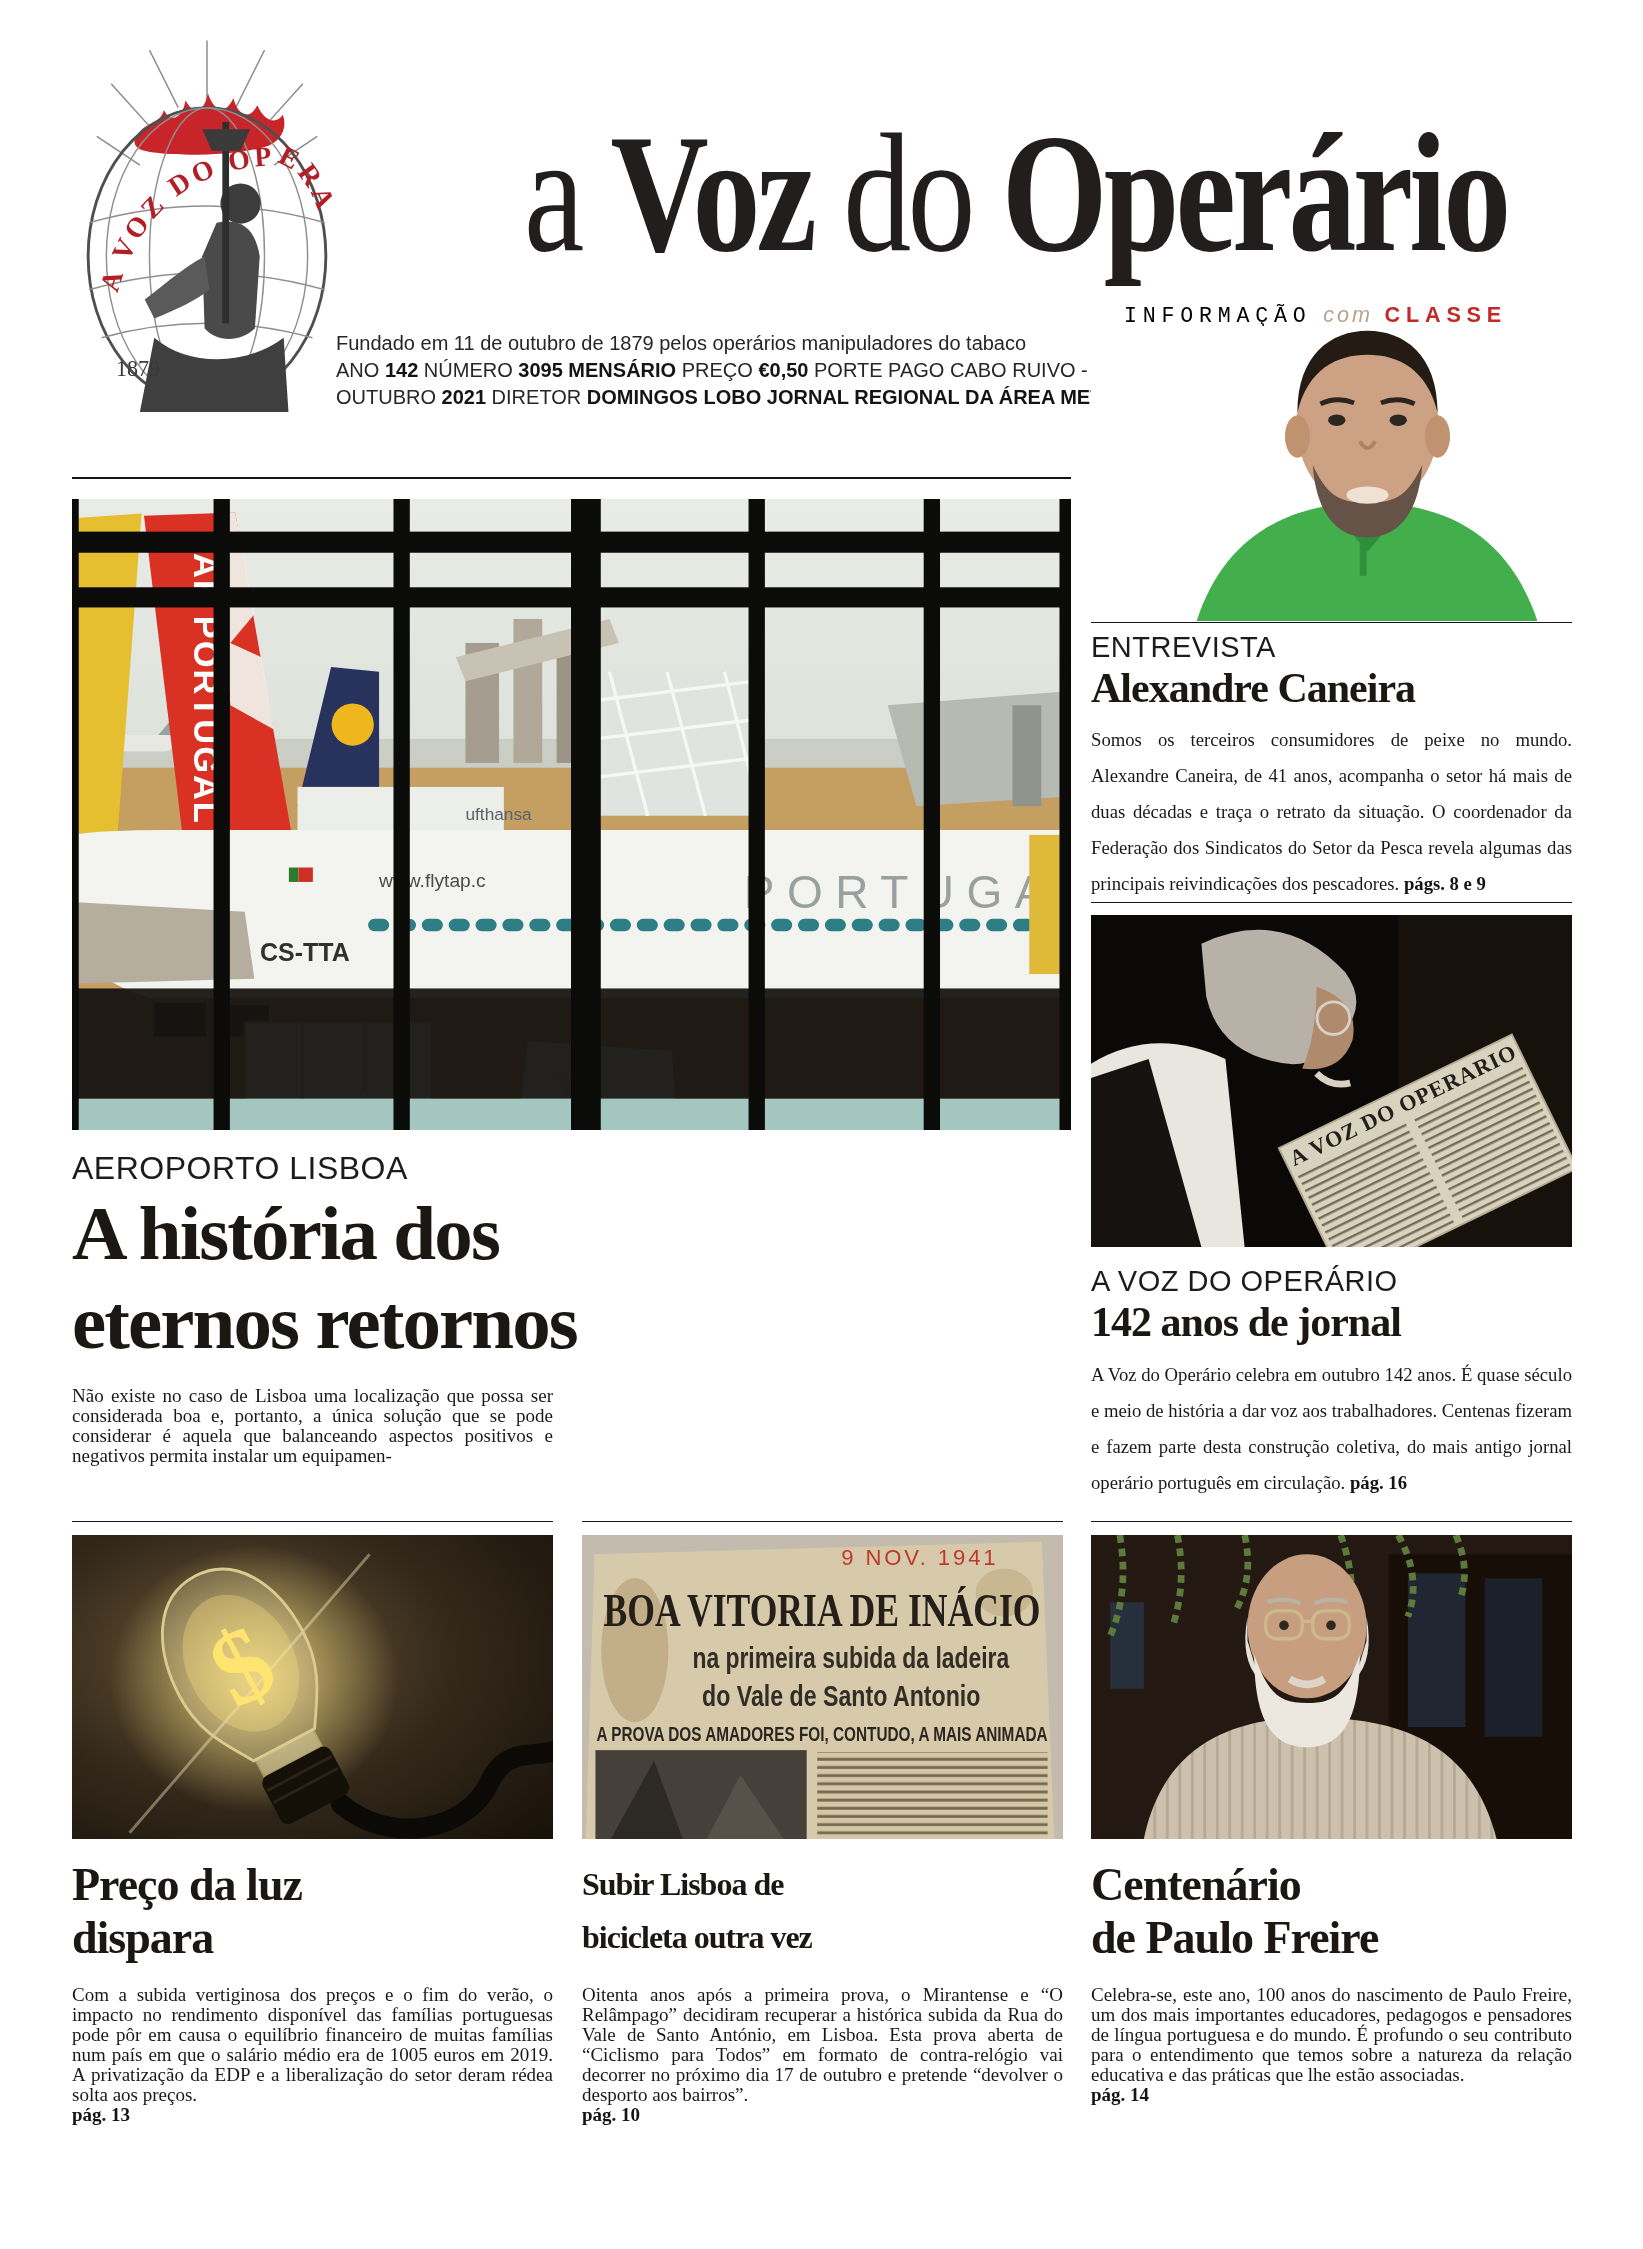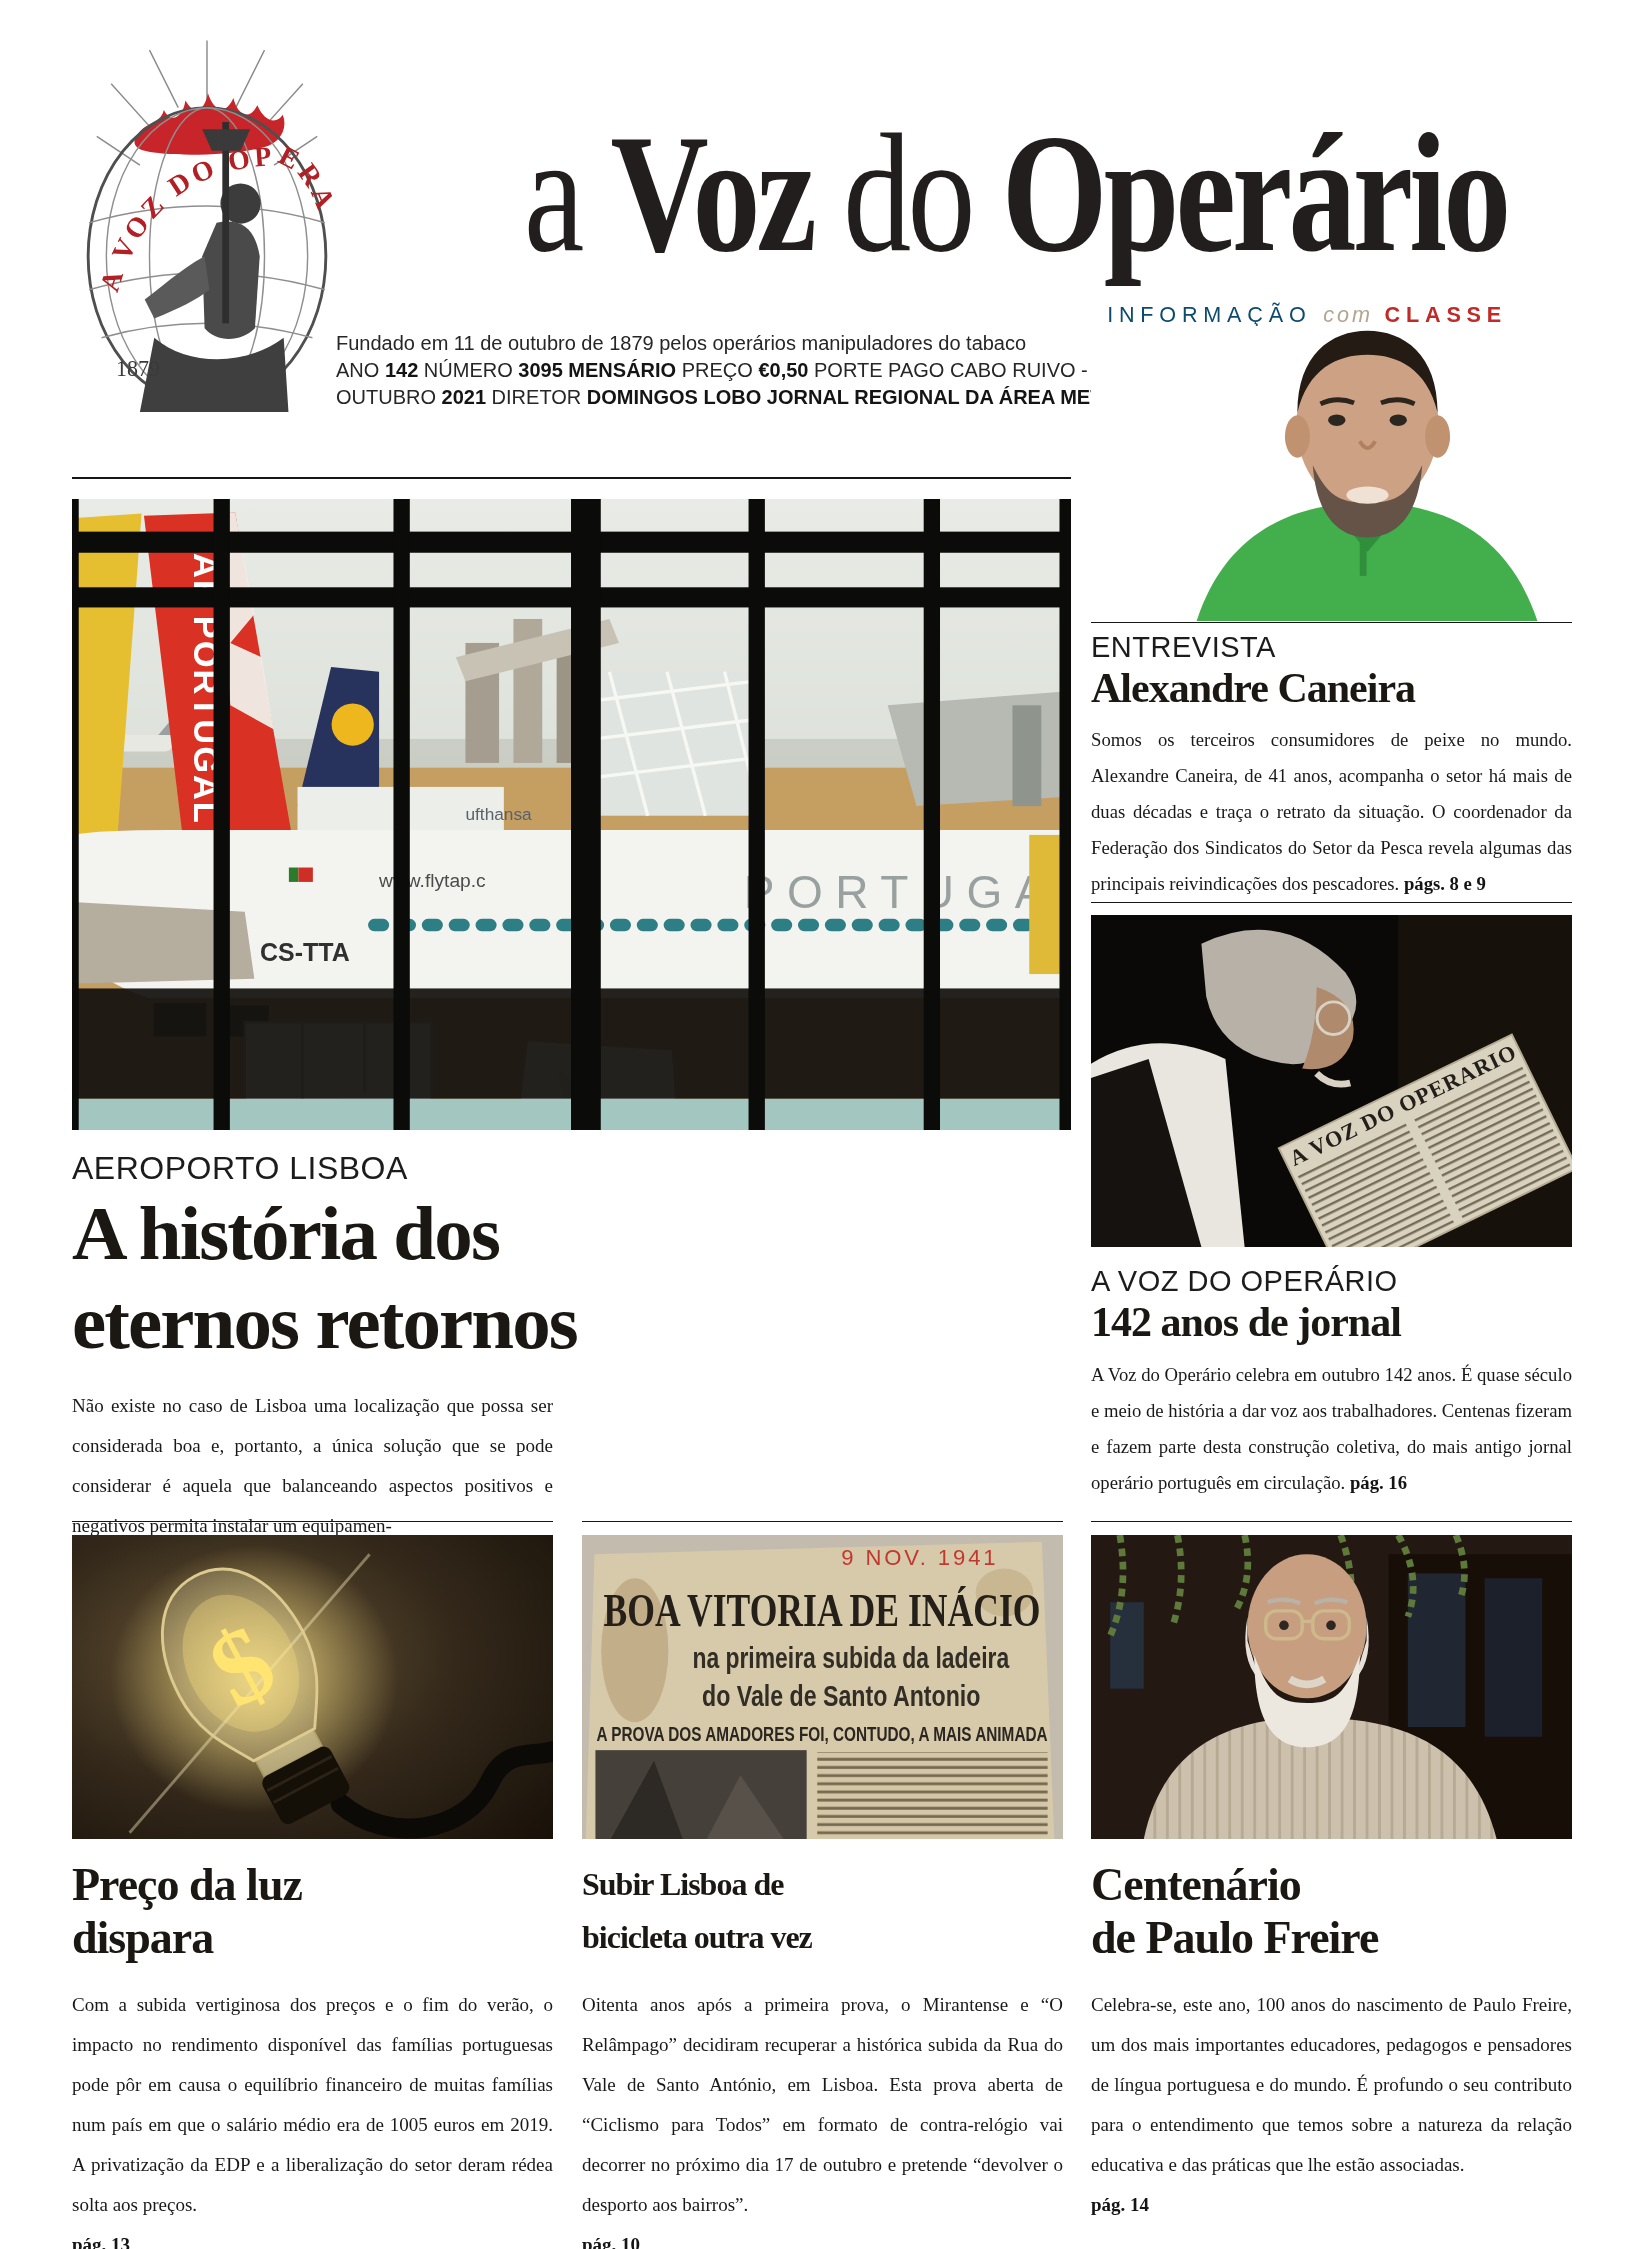--- a/index.html
+++ b/index.html
@@ -7,35 +7,35 @@
         font-family:"Liberation Serif", serif;color:#1a1a1a;}
   .rule{position:absolute;background:#161616;height:1.9px;}
   .thin{height:1.4px;}
   
   .mast-title{position:absolute;right:137px;top:108px;white-space:nowrap;line-height:1;
       font-family:"Liberation Serif", serif;font-weight:400;font-size:170px;color:#221e1d;
       letter-spacing:-4.8px;transform:scaleX(0.8);transform-origin:100% 50%;}
   .mast-title .strong{font-weight:700;}
   .tagline{position:absolute;right:137px;top:302px;font-family:"Liberation Sans", sans-serif;
       font-size:21.6px;letter-spacing:5.8px;white-space:nowrap;}
-  .tagline .muted{color:#0c4a6e;}
+  .tagline .muted{color:#000000;font-family:Liberation Mono, monospace;}
   .tagline .com{color:#b3a68f;font-style:italic;letter-spacing:2.9px;text-transform:lowercase;}
   .tagline .accent{color:#c22a28;font-weight:700;}
   .infoblock{position:absolute;left:336px;top:330px;width:1228px;
       font-family:"Liberation Sans", sans-serif;font-size:20px;line-height:27px;color:#262626;
       letter-spacing:0;}
   .infoblock .b{font-weight:700;color:#141414;}
   
   .kicker{position:absolute;font-family:"Liberation Sans", sans-serif;font-weight:400;
       color:#1c1c1c;letter-spacing:0.5px;white-space:nowrap;}
   .headline{position:absolute;font-family:"Liberation Serif", serif;font-weight:700;
       color:#1b1713;letter-spacing:-1px;line-height:1.12;}
   .body{position:absolute;font-family:"Liberation Serif", serif;text-align:justify;color:#191919;}
   .rcol{font-size:18.7px;line-height:36px;}
-  .lcol{font-size:19px;line-height:40px;}
+  .lcol{font-size:19px;line-height:20px;}
   .pageref{font-weight:700;color:#141414;}
   .photo{position:absolute;overflow:hidden;}
   .photo svg{display:block;width:100%;height:100%;}
 </style>
 </head>
 <body>
 
 <div class="page">
 
   <div class="photo" style="left:82px;top:31px;width:250px;height:381px;">

